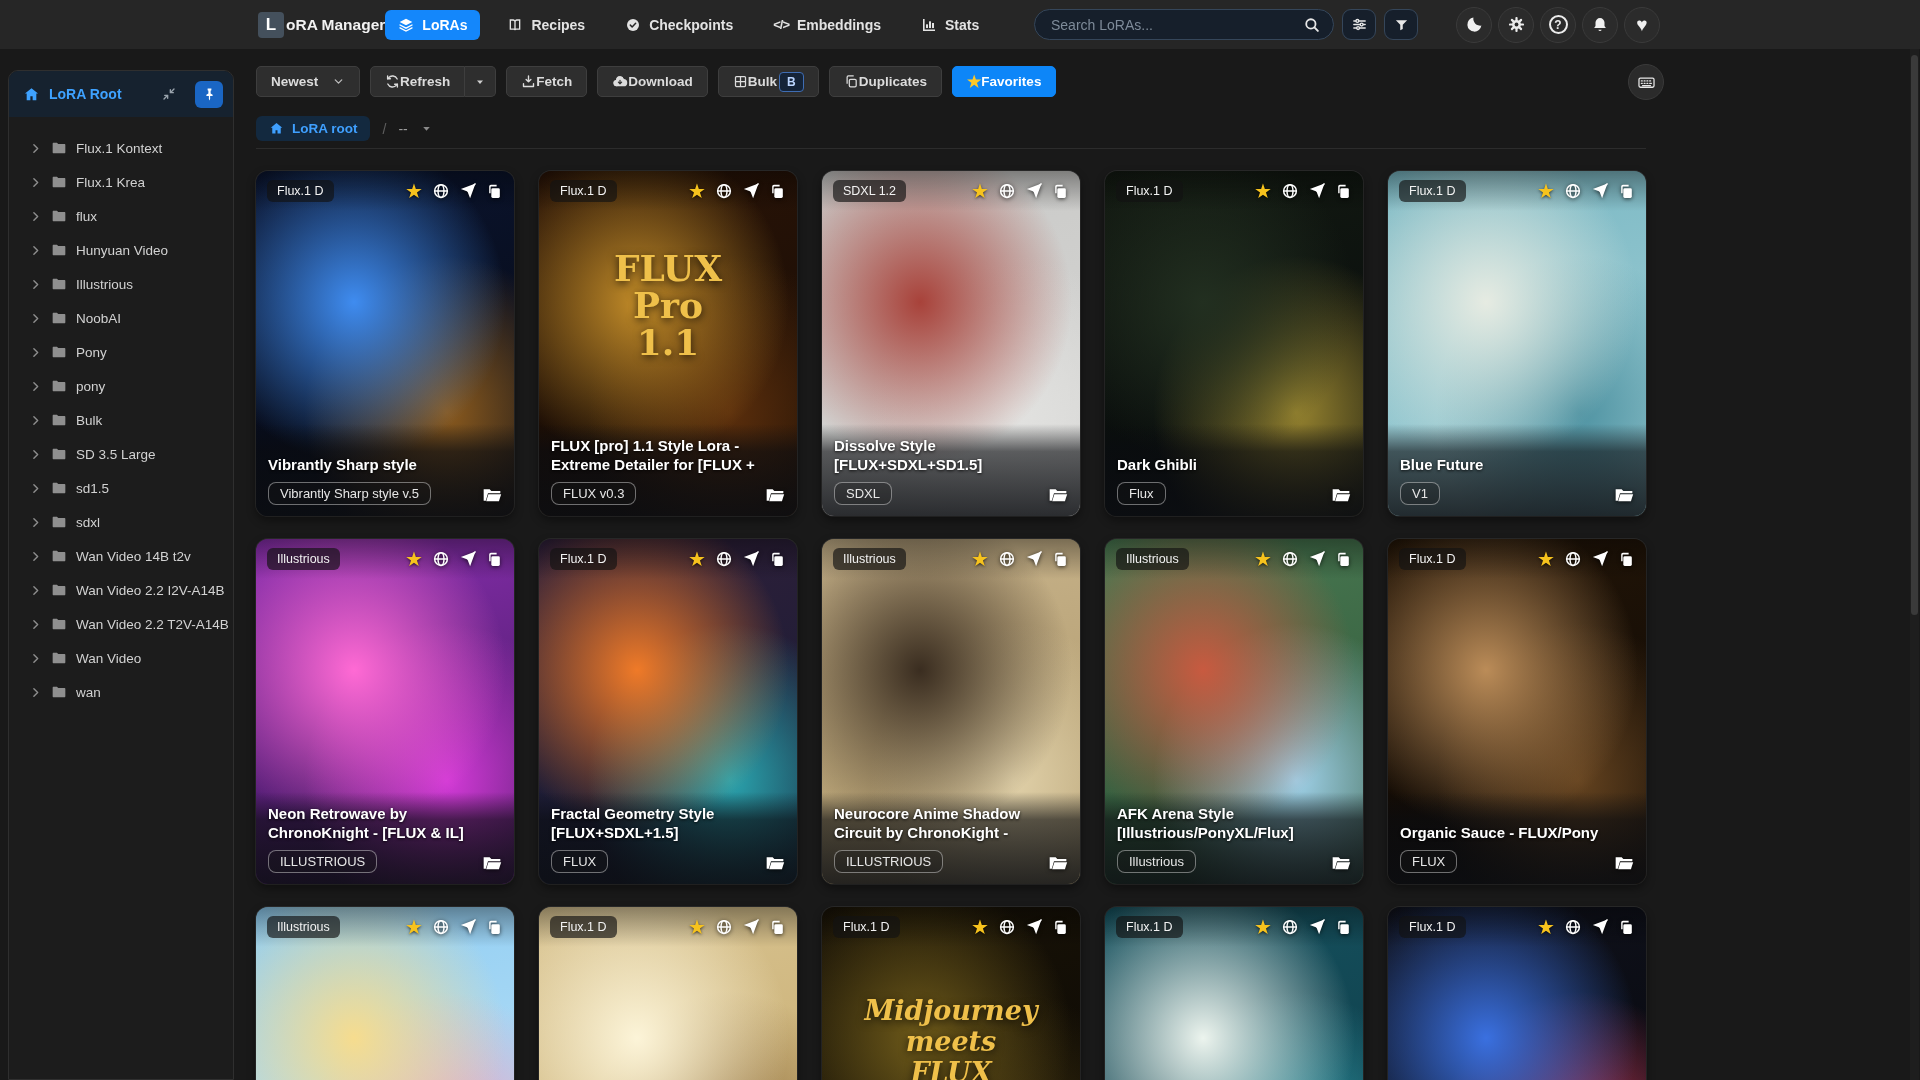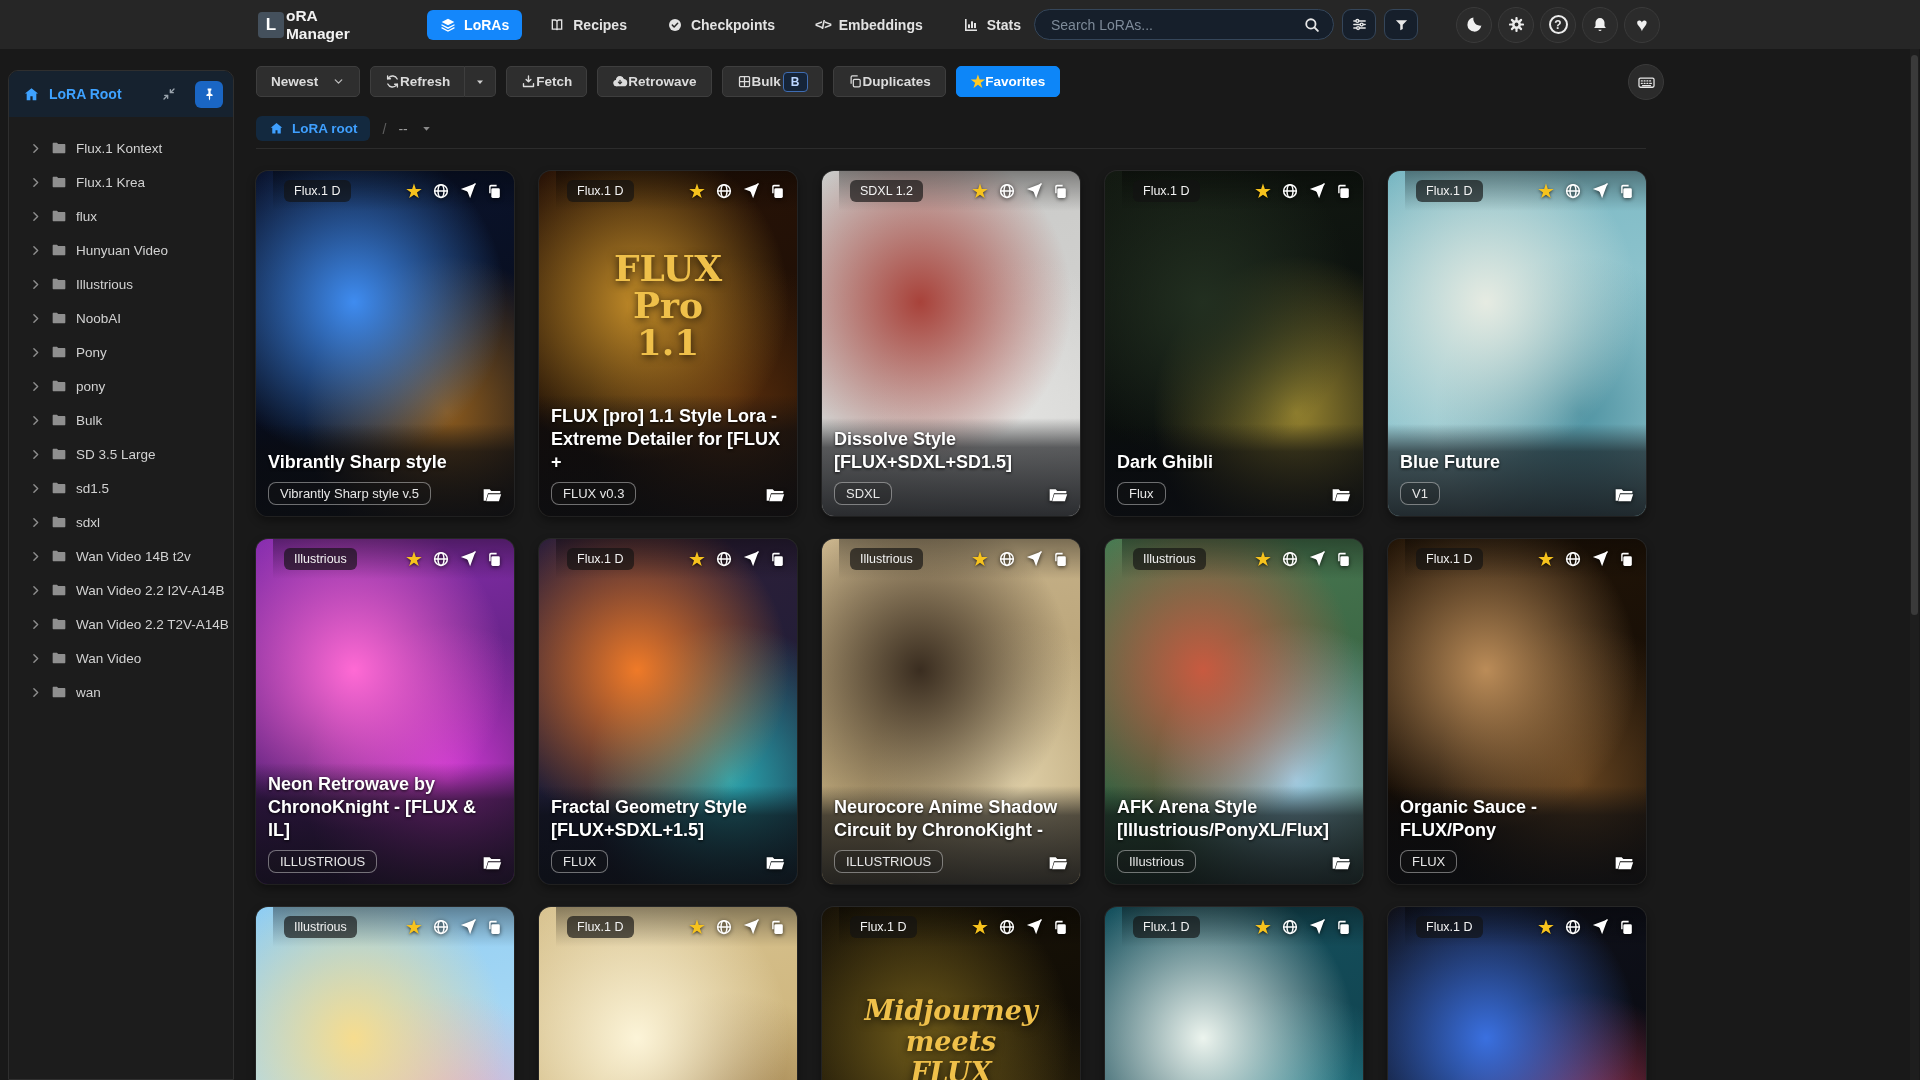--- a/index.html
+++ b/index.html
@@ -7,21 +7,21 @@
   body { background:#191919; font-family:"Liberation Sans",sans-serif; position:relative; color:#e0e0e0; }
   svg { display:block; }
 
   
   .navbar { position:absolute; top:0; left:0; width:1920px; height:49px; background:#262626;
             display:flex; align-items:center; padding:0 260px 0 258px; z-index:20; }
   .logo { display:flex; align-items:center; gap:2px; cursor:pointer; }
   .logo-box { width:26px; height:26px; background:#44505c; border-radius:4px; color:#fff;
               font-weight:bold; font-size:17px; display:flex; align-items:center; justify-content:center; }
   .logo-rest { font-weight:bold; font-size:15.5px; color:#f2f2f2; }
-  .nav-menu { display:flex; align-items:center; gap:14px; margin-left:42px; }
+  .nav-menu { display:flex; align-items:center; gap:14px; }
   .nav-item { display:flex; align-items:center; gap:8px; padding:7px 13px; border-radius:6px;
               font-size:14px; font-weight:600; color:#e3e3e3; cursor:pointer; white-space:nowrap; }
   .nav-item.active { background:#1487fb; color:#fff; }
   .nav-ic { width:16px; height:16px; }
   .code-glyph { font-weight:bold; font-size:13px; letter-spacing:-1px; }
 
   .search-wrap { margin-left:auto; display:flex; align-items:center; }
   .search-box { width:300px; height:31px; background:#161f2b; border:1px solid #35465a; border-radius:17px;
                 display:flex; align-items:center; padding:0 12px 0 16px; }
   .search-box input { flex:1; background:transparent; border:none; outline:none; color:#c8d2dc;
@@ -82,30 +82,30 @@
           grid-template-columns:repeat(5,258px); gap:23px 25px; }
   .card { width:258px; height:345px; border-radius:12px; position:relative; overflow:hidden;
           background:#202020; box-shadow:0 0 0 1px rgba(255,255,255,.07), 0 4px 10px rgba(0,0,0,.45); cursor:pointer; }
   .card-art { position:absolute; inset:0; }
   .art-text { position:absolute; left:8px; right:8px; top:16%; height:46%; display:flex; align-items:center;
               justify-content:center; text-align:center; white-space:pre-line; font-family:"DejaVu Serif",serif;
               font-weight:bold; color:#efc04a; font-size:36px; line-height:1.02;
               text-shadow:0 2px 8px rgba(0,0,0,.75); }
   .art-text.script { font-style:italic; font-size:27px; line-height:1.15; }
   .card-top { position:absolute; top:0; left:0; right:0; padding:9px 11px; display:flex; align-items:center;
-              background:linear-gradient(rgba(0,0,0,.38), rgba(0,0,0,0));margin-left:17px; }
+              background:linear-gradient(rgba(0,0,0,.38), rgba(0,0,0,0)); }
   .model-badge { background:rgba(18,18,18,.66); color:#f2f2f2; font-size:12.5px; padding:4px 10px;
                  border-radius:6px; white-space:nowrap; }
   .card-icons { margin-left:auto; display:flex; align-items:center; gap:9px; }
   .fav-star { color:#f7c31d; font-size:20px; line-height:1; text-shadow:0 1px 3px rgba(0,0,0,.7); cursor:pointer; }
   .cicon { color:#fff; filter:drop-shadow(0 1px 2px rgba(0,0,0,.7)); cursor:pointer; display:flex; }
   .card-bottom { position:absolute; left:0; right:0; bottom:0; padding:10px 12px 11px;
                  background:linear-gradient(rgba(10,12,16,0), rgba(10,12,16,.62) 30%, rgba(12,14,18,.85));
                  display:flex; flex-direction:column; justify-content:flex-end; min-height:92px; }
-  .card-title { color:#fff; font-weight:bold; font-size:18px; line-height:1.28;
+  .card-title { color:#fff; font-weight:bold; font-size:15px; line-height:1.28;
                 text-shadow:0 1px 3px rgba(0,0,0,.85); }
   .card-footer { display:flex; align-items:flex-end; justify-content:space-between; margin-top:8px; }
   .version-pill { border:1px solid rgba(255,255,255,.4); color:#e6e6e6; border-radius:8px; padding:3px 11px;
                   font-size:13px; background:rgba(25,25,25,.28); max-width:195px; overflow:hidden;
                   text-overflow:ellipsis; white-space:nowrap; }
   .folder-open { color:#fff; filter:drop-shadow(0 1px 2px rgba(0,0,0,.7)); cursor:pointer; display:flex; margin-left:auto; }
 
   
   .vscroll { position:absolute; right:1px; top:49px; width:9px; height:1031px; background:#1e1e1e; }
   .vthumb { position:absolute; top:6px; left:1px; width:7px; height:560px; background:#3a3a3a; border-radius:4px; }
@@ -540,21 +540,21 @@
   </div>
 
   <div class="tbtn">
     <span>
       <svg viewBox="0 0 24 24" width="16" height="16" fill="currentColor">
           <path d="M6.8 18.5a4.8 4.8 0 0 1-.7-9.5A6 6 0 0 1 17.8 7.7a4.4 4.4 0 0 1-.6 8.8l-10.4 2z M6.8 18.5h10.4"></path>
           <path d="M6.8 18.5a4.8 4.8 0 0 1-.7-9.5A6 6 0 0 1 17.8 7.7a4.4 4.4 0 0 1-.6 10.8H6.8z"></path>
           <path d="M12 9.5v5.2m0 0 2.4-2.4M12 14.7l-2.4-2.4" stroke="#2e2e2e" stroke-width="1.8" fill="none" stroke-linecap="round" stroke-linejoin="round"></path>
         </svg>
     </span>
-    <span>Retrowave</span>
+    <span>Download</span>
   </div>
 
   <div class="tbtn">
     <span>
       <svg viewBox="0 0 24 24" width="15" height="15" stroke="currentColor" stroke-width="2" fill="none">
           <rect x="4" y="4" width="16" height="16" rx="1.5"></rect>
           <path d="M12 4v16M4 12h16"></path>
         </svg>
     </span>
     <span>Bulk</span>

